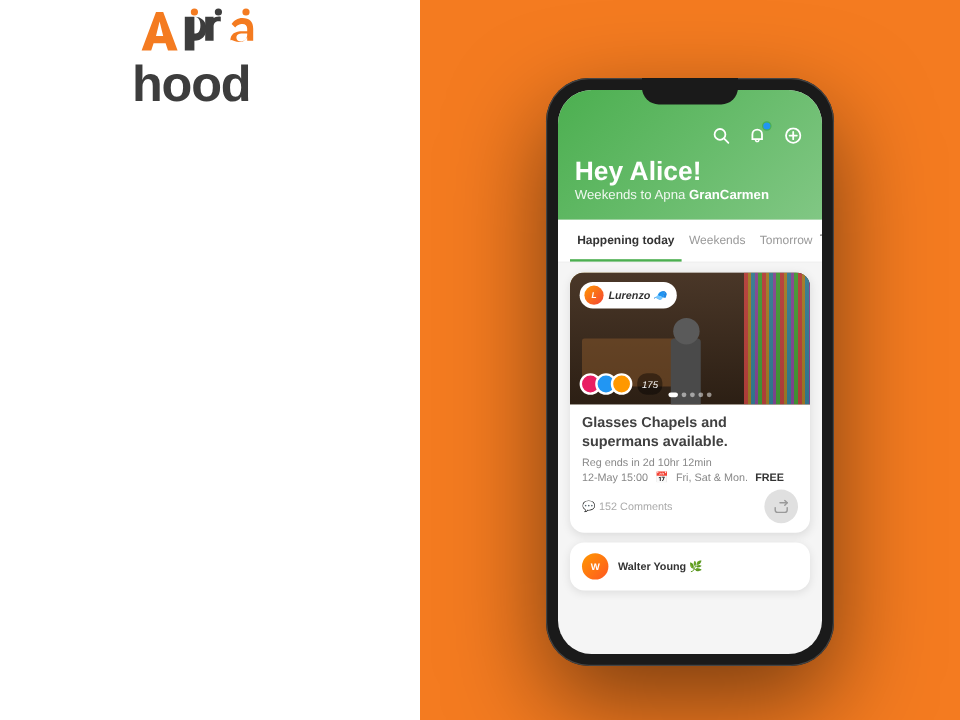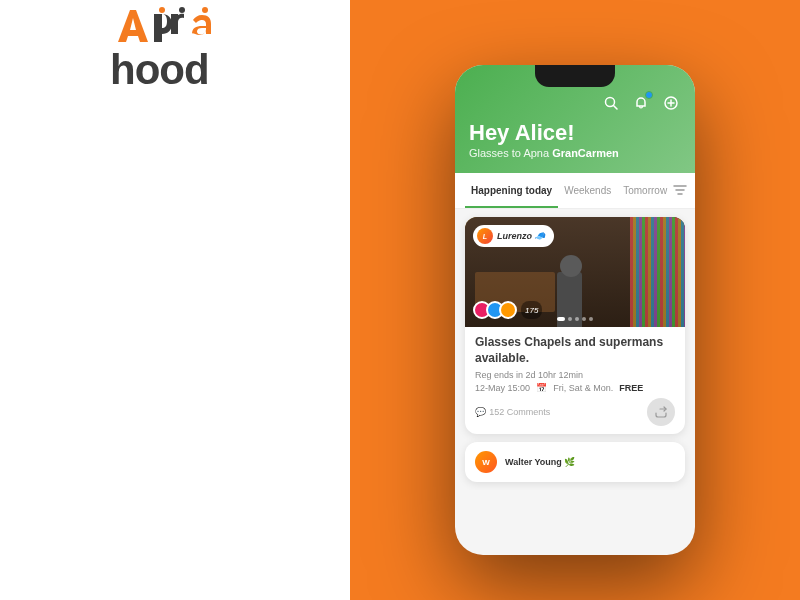--- a/index.html
+++ b/index.html
@@ -58,20 +58,21 @@
       width: 240px;
       height: 490px;
       margin-top: 20px;
     }
 
     .phone-outer {
       width: 240px;
       height: 490px;
       background: #1a1a1a;
       border-radius: 36px;
+      padding: 10px;
       box-shadow: 0 30px 80px rgba(0,0,0,0.5), inset 0 0 0 1px #444;
       position: relative;
     }
 
     .phone-inner {
       width: 100%;
       height: 100%;
       background: #f5f5f5;
       border-radius: 28px;
       overflow: hidden;
@@ -458,21 +459,21 @@
             <div class="header-icon">
               <svg width="14" height="14" viewBox="0 0 14 14" fill="none">
                 <circle cx="7" cy="7" r="6" stroke="white" stroke-width="1.5"></circle>
                 <line x1="7" y1="4" x2="7" y2="10" stroke="white" stroke-width="1.5" stroke-linecap="round"></line>
                 <line x1="4" y1="7" x2="10" y2="7" stroke="white" stroke-width="1.5" stroke-linecap="round"></line>
               </svg>
             </div>
           </div>
           <div class="header-greeting">Hey Alice!</div>
           <div class="header-sub">
-            <span>Glasses to Apna </span><strong>GranCarmen</strong>
+            <span>Weekends to Apna </span><strong>GranCarmen</strong>
           </div>
         </div>
 
         <div class="app-tabs">
           <div class="tab-item active">
             <span>Happening today</span>
           </div>
           <div class="tab-item">
             <span>Weekends</span>
           </div>

